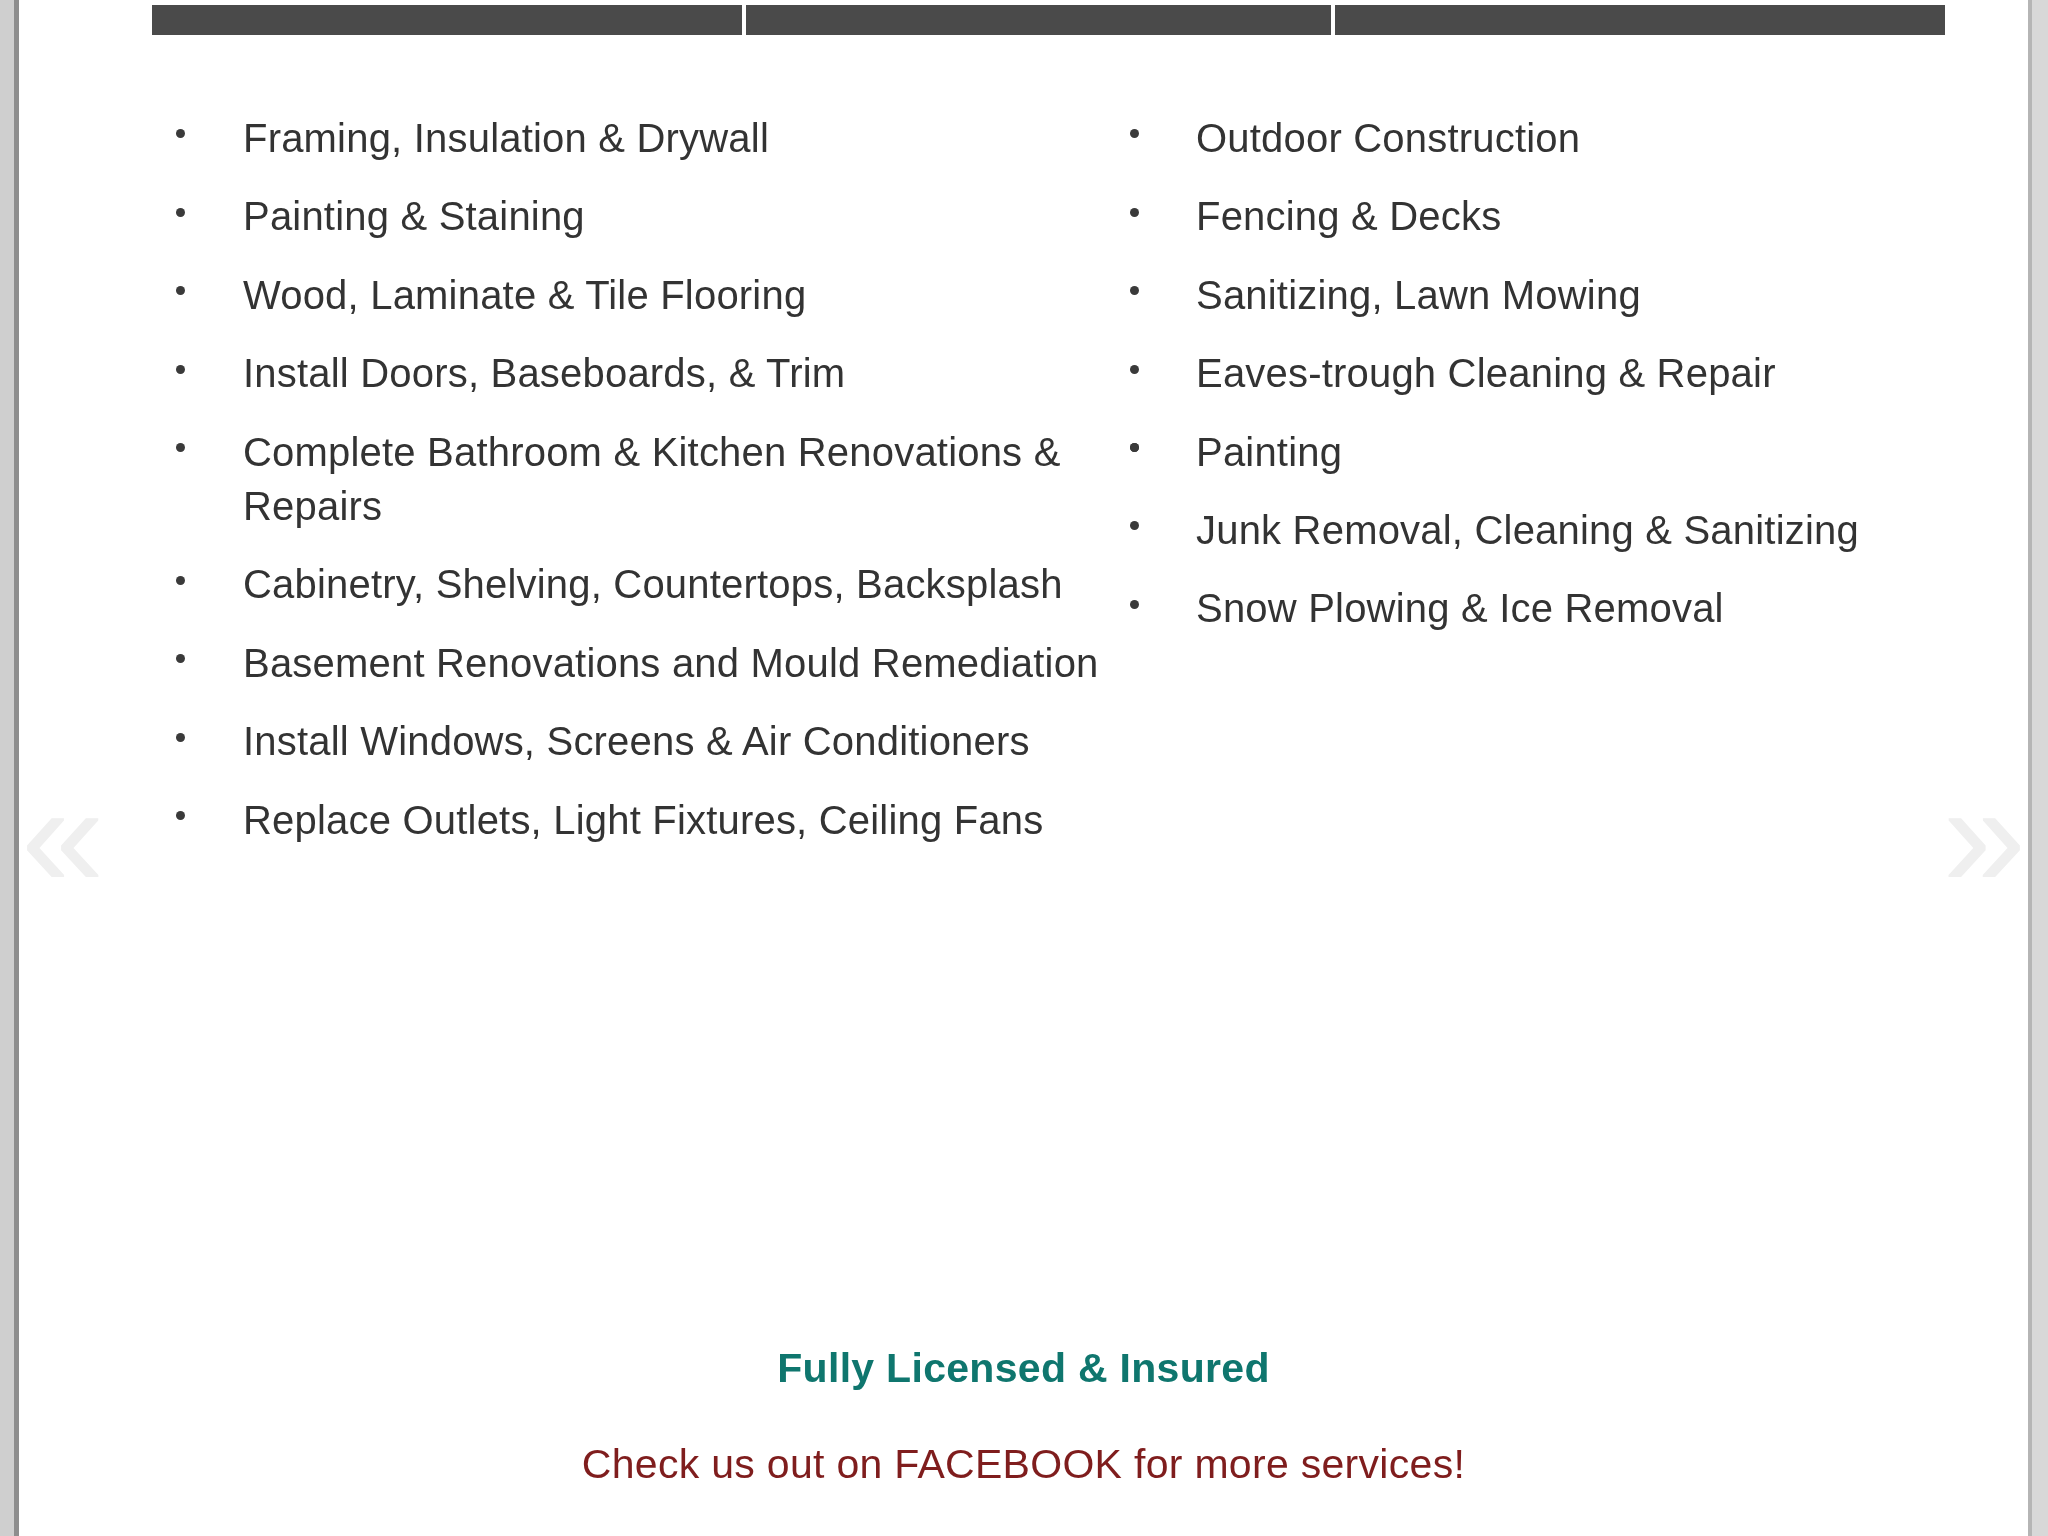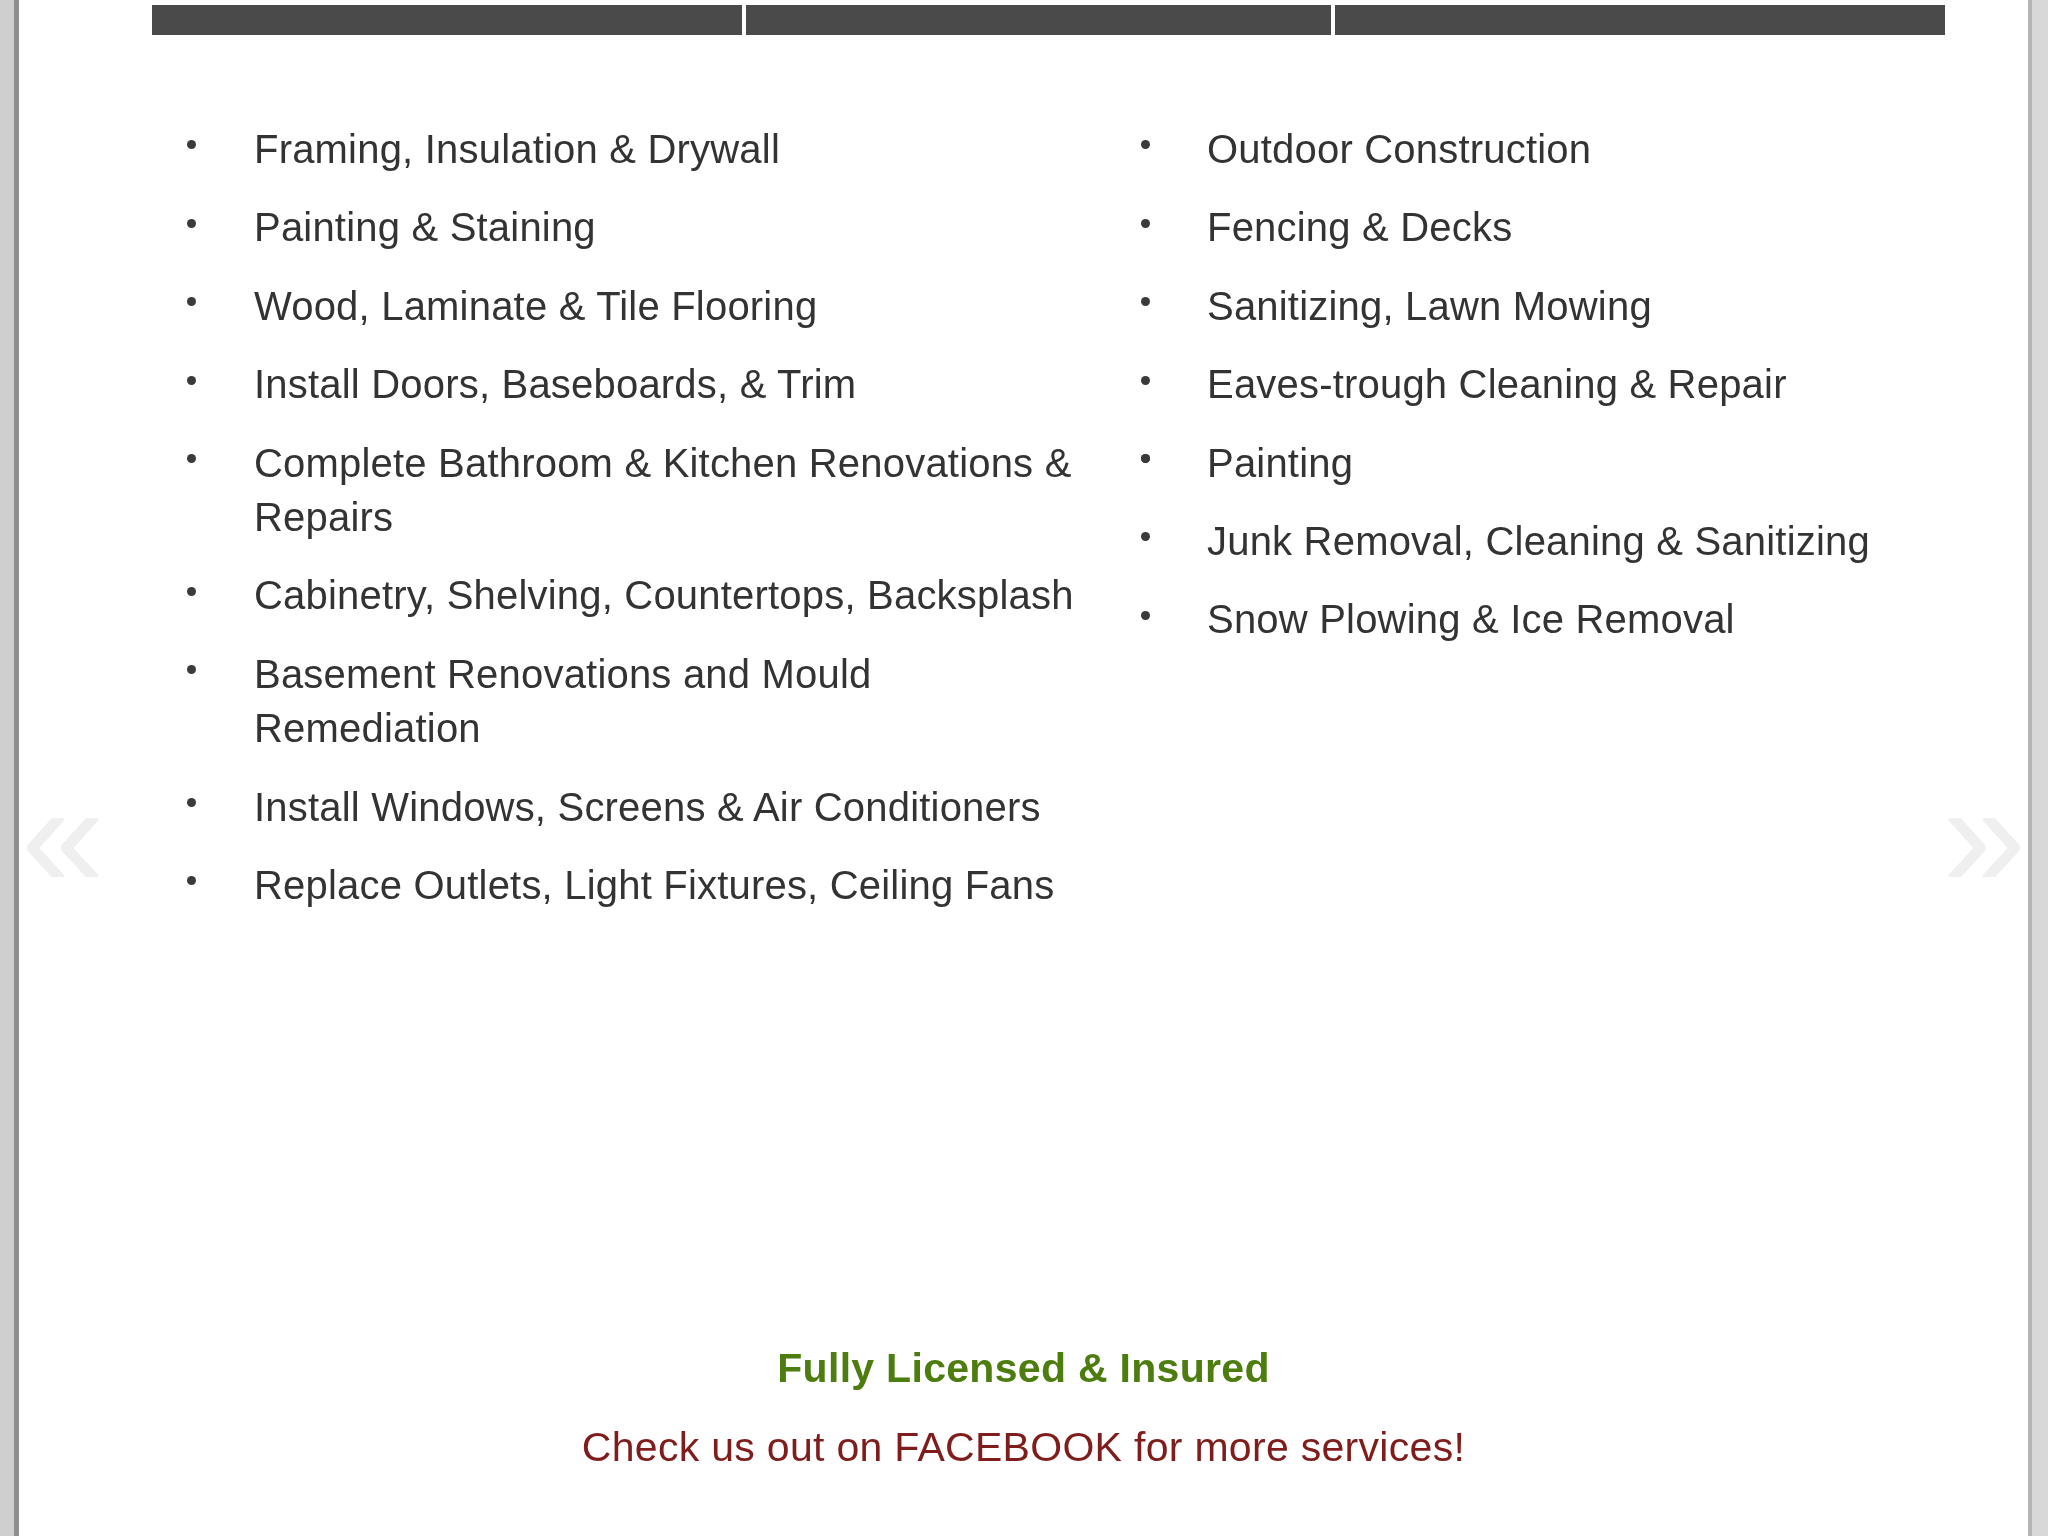--- a/index.html
+++ b/index.html
@@ -111,21 +111,21 @@
     width: 1090px;
     padding-left: 128px;
   }
   .col.right {
     width: 900px;
     padding-left: 0px;
   }
 
   ul.svc {
     list-style: none;
-    margin: 12px;
+    margin: 1px;
     padding: 0;
   }
   ul.svc li {
     position: relative;
     padding-left: 95px;
     margin-bottom: 24px;
     font-size: 40px;
     line-height: 1.36;
     color: #333333;
     letter-spacing: 0.2px;
@@ -151,23 +151,23 @@
   .footer {
     position: absolute;
     left: 0;
     top: 1345px;
     width: 100%;
     text-align: center;
   }
   .footer .line1 {
     font-size: 41px;
     font-weight: bold;
-    color: #4d7c0f;
+    color: #0f766e;
     letter-spacing: 0.3px;
-    margin-bottom: 32px;
+    margin-bottom: 49px;
   }
   .footer .line2 {
     font-size: 41px;
     font-weight: normal;
     color: #7f1d1d;
     letter-spacing: 0.3px;
   }
 </style>
 </head>
 <body>

